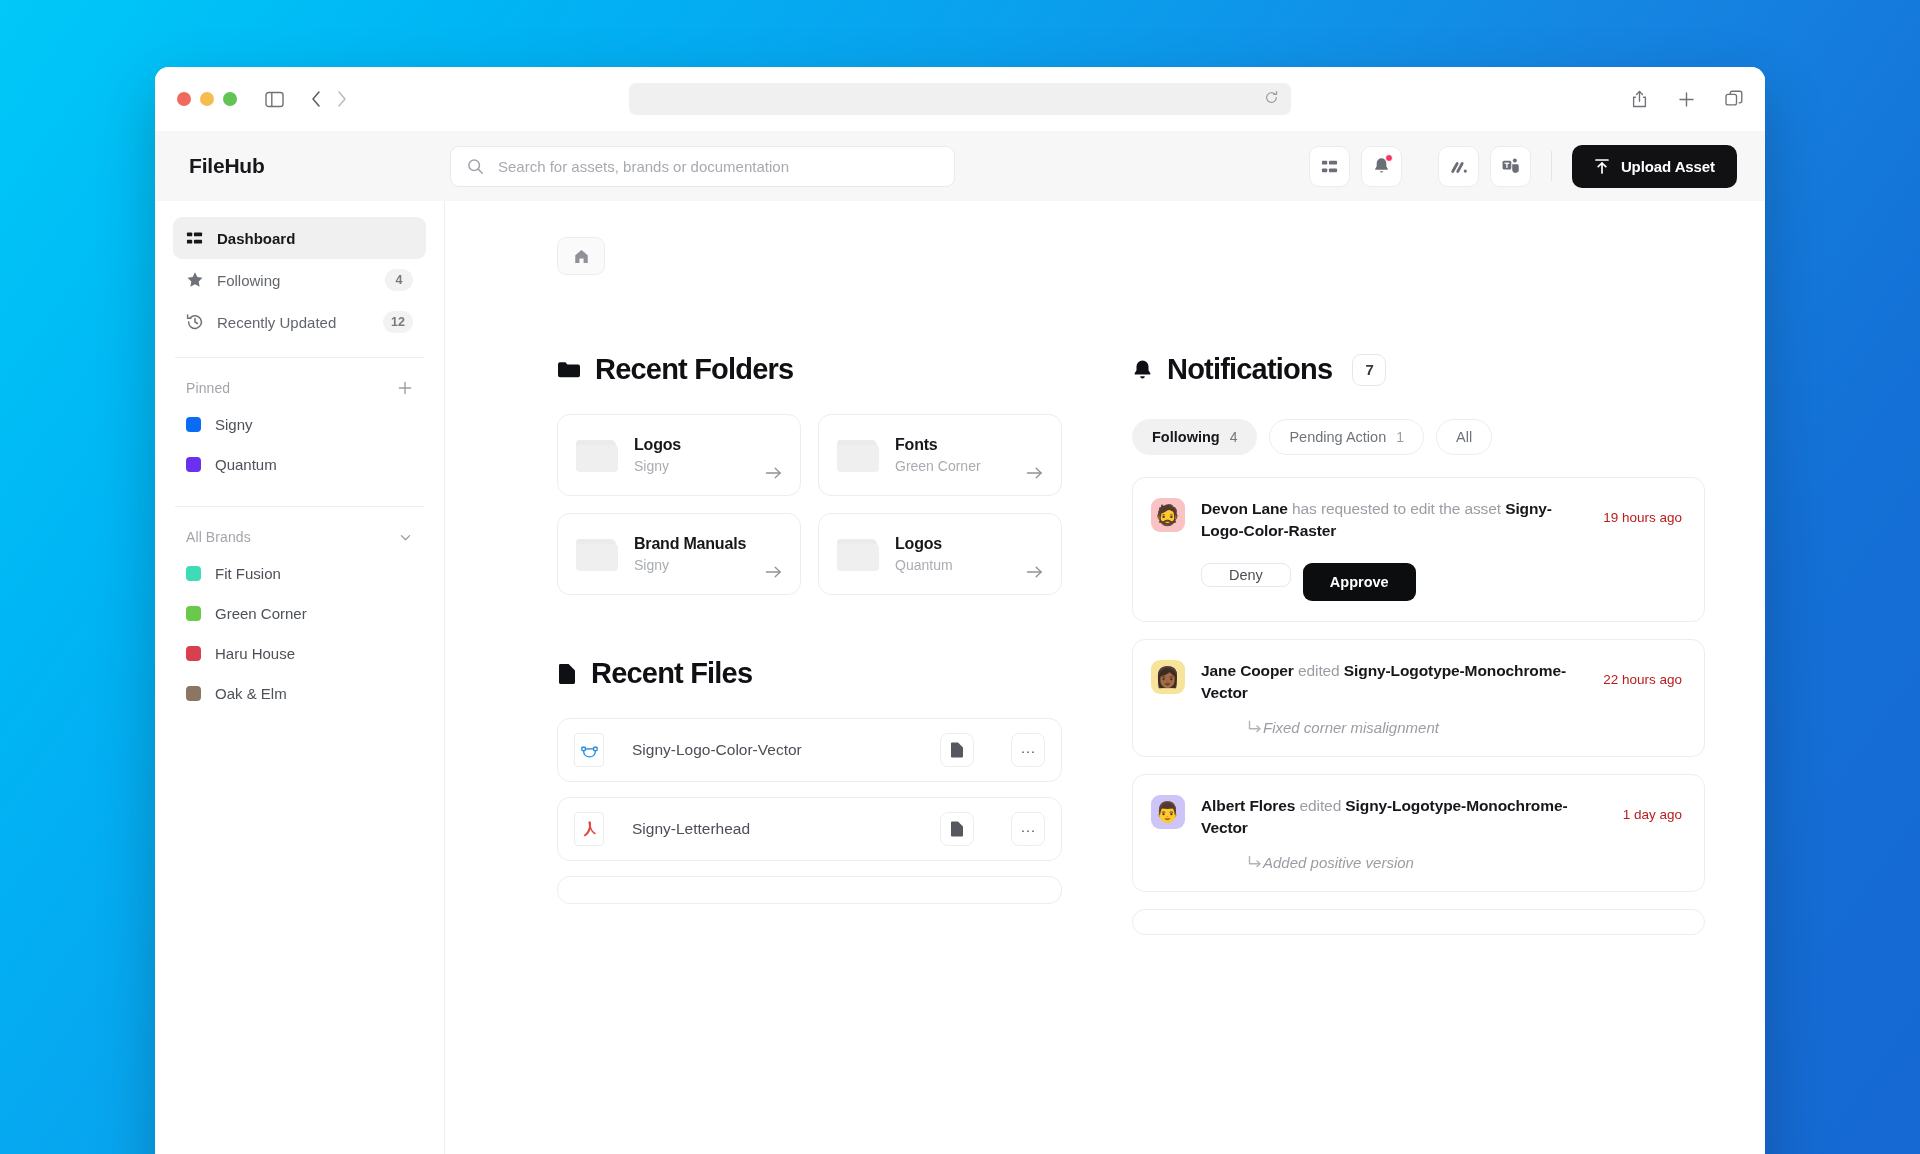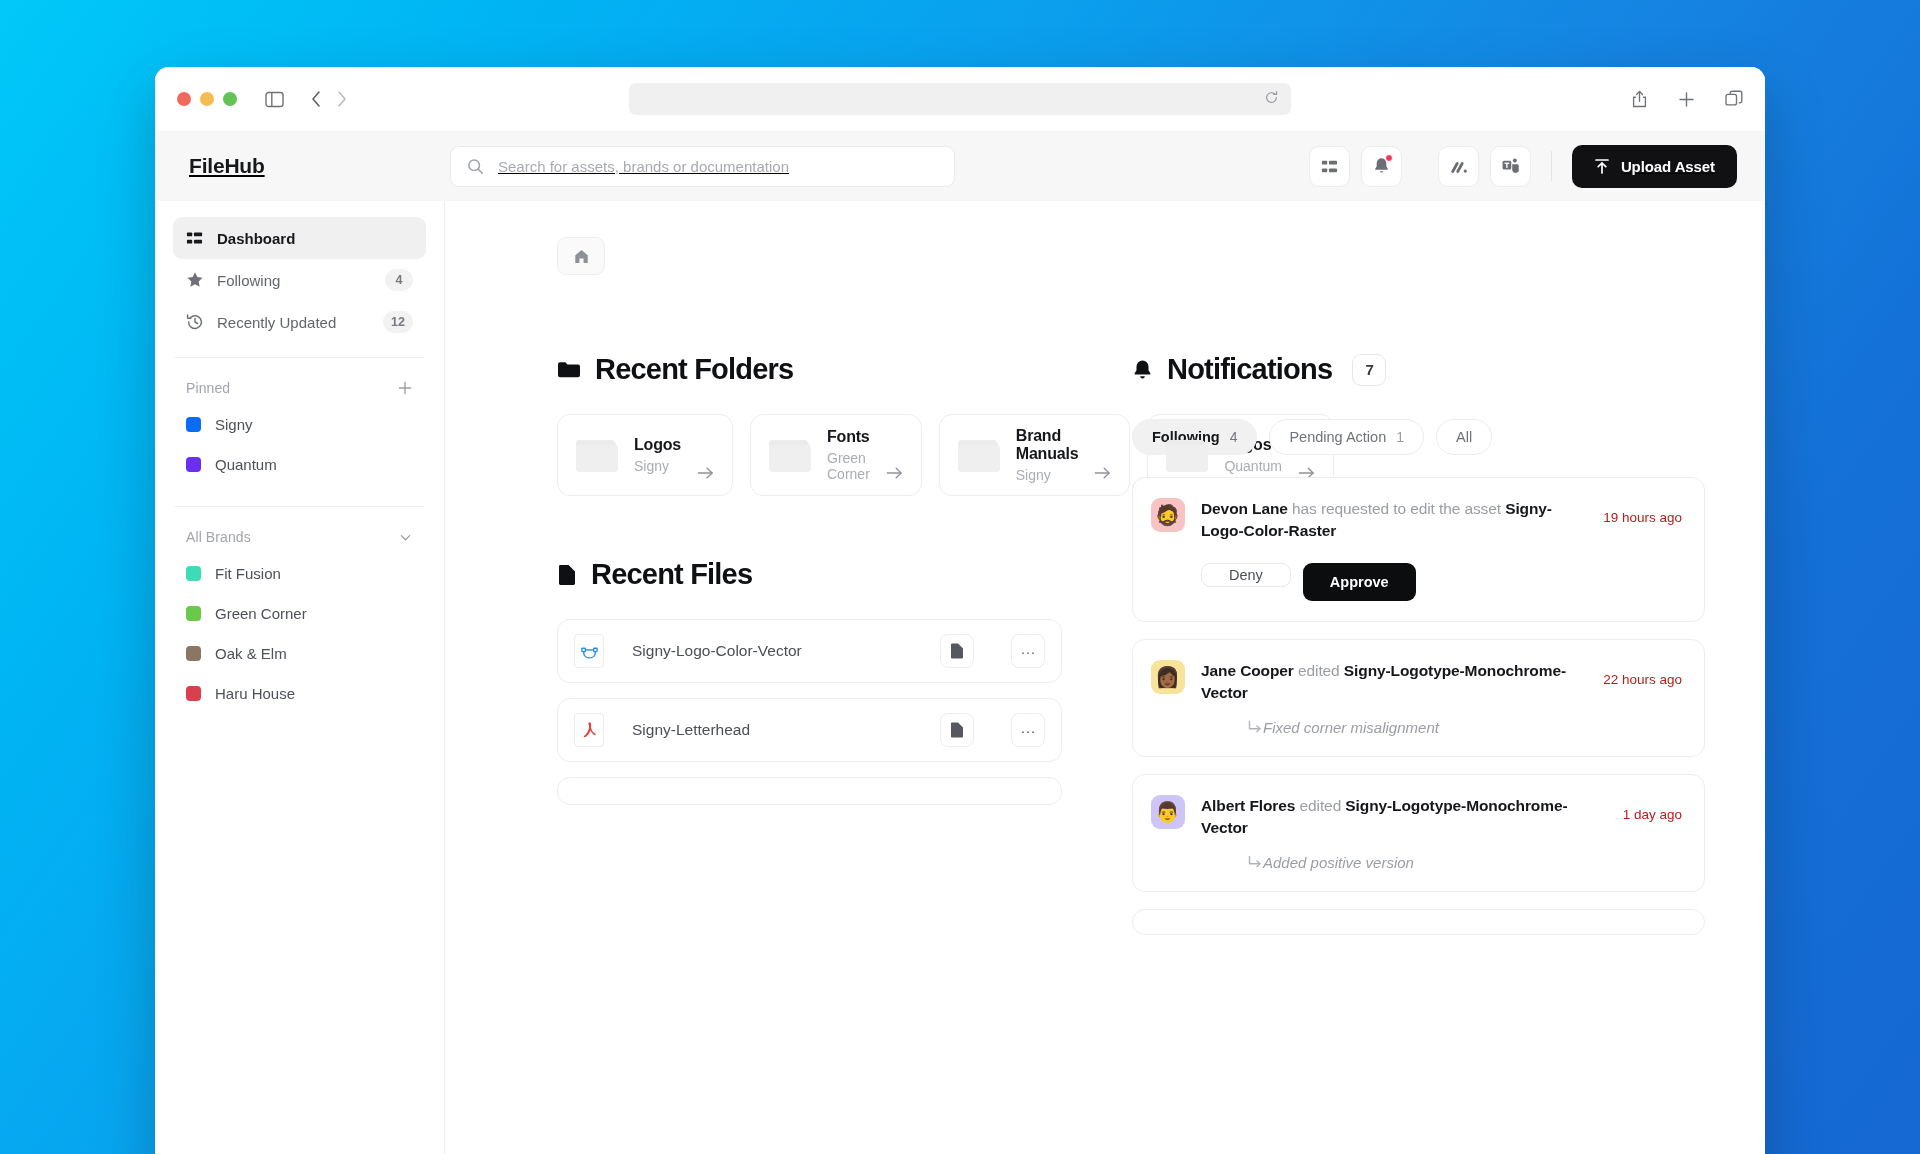--- a/index.html
+++ b/index.html
@@ -64,21 +64,20 @@
 
   
   .app { flex: 1 1 auto; display: flex; flex-direction: column; min-height: 0; }
 
   .app-header {
     height: 70px; flex: 0 0 70px;
     background: #f7f7f8;
     display: flex; align-items: center;
     padding: 0 28px 0 34px;
     position: relative;
-    text-decoration: underline;
   }
   .brand {
     font-size: 21px; font-weight: 700; color: #16181c;
     letter-spacing: -.2px;
     width: 252px; flex: 0 0 252px;
   }
   .searchwrap {
     width: 505px; height: 41px;
     background: #fff;
     border: 1px solid #e9e9eb;
@@ -209,21 +208,21 @@
   .sect-title .t-ico { color: #0e1013; display: flex; align-items: center; }
   .count-box {
     min-width: 34px; height: 32px;
     border: 1px solid #e7e7e9; border-radius: 9px;
     font-size: 15px; font-weight: 600; color: #35383d;
     display: flex; align-items: center; justify-content: center;
     padding: 0 10px; margin-left: 6px;
   }
 
   .folder-grid {
-    display: grid; grid-template-columns: 1fr 1fr 1fr 1fr;
+    display: grid; grid-template-columns: 1fr 1fr;
     gap: 17px; margin-top: 28px;
   }
   .folder-card {
     height: 82px;
     border: 1px solid #ededef; border-radius: 13px;
     display: flex; align-items: center;
     padding: 0 18px; gap: 16px;
     background: #fff;
   }
   .folder-ico { width: 42px; height: 34px; flex: 0 0 42px; position: relative; }
@@ -523,26 +522,26 @@
 
         <div class="brand-item">
           <span class="swatch" style="background:#3ddcb6"></span>
           <span>Fit Fusion</span>
         </div>
         <div class="brand-item">
           <span class="swatch" style="background:#68c94a"></span>
           <span>Green Corner</span>
         </div>
         <div class="brand-item">
+          <span class="swatch" style="background:#d8404f"></span>
+          <span>Haru House</span>
+        </div>
+        <div class="brand-item">
           <span class="swatch" style="background:#8b7664"></span>
           <span>Oak &amp; Elm</span>
-        </div>
-        <div class="brand-item">
-          <span class="swatch" style="background:#d8404f"></span>
-          <span>Haru House</span>
         </div>
       </div>
 
       <div class="main">
 
         <div class="home-chip">
           <span style="display:flex">
             <svg width="17" height="17" viewBox="0 0 18 18" fill="currentColor">
               <path d="M9 2.2 2.4 7.6v8.2h4.4v-4.6h4.4v4.6h4.4V7.6z"></path>
             </svg>

